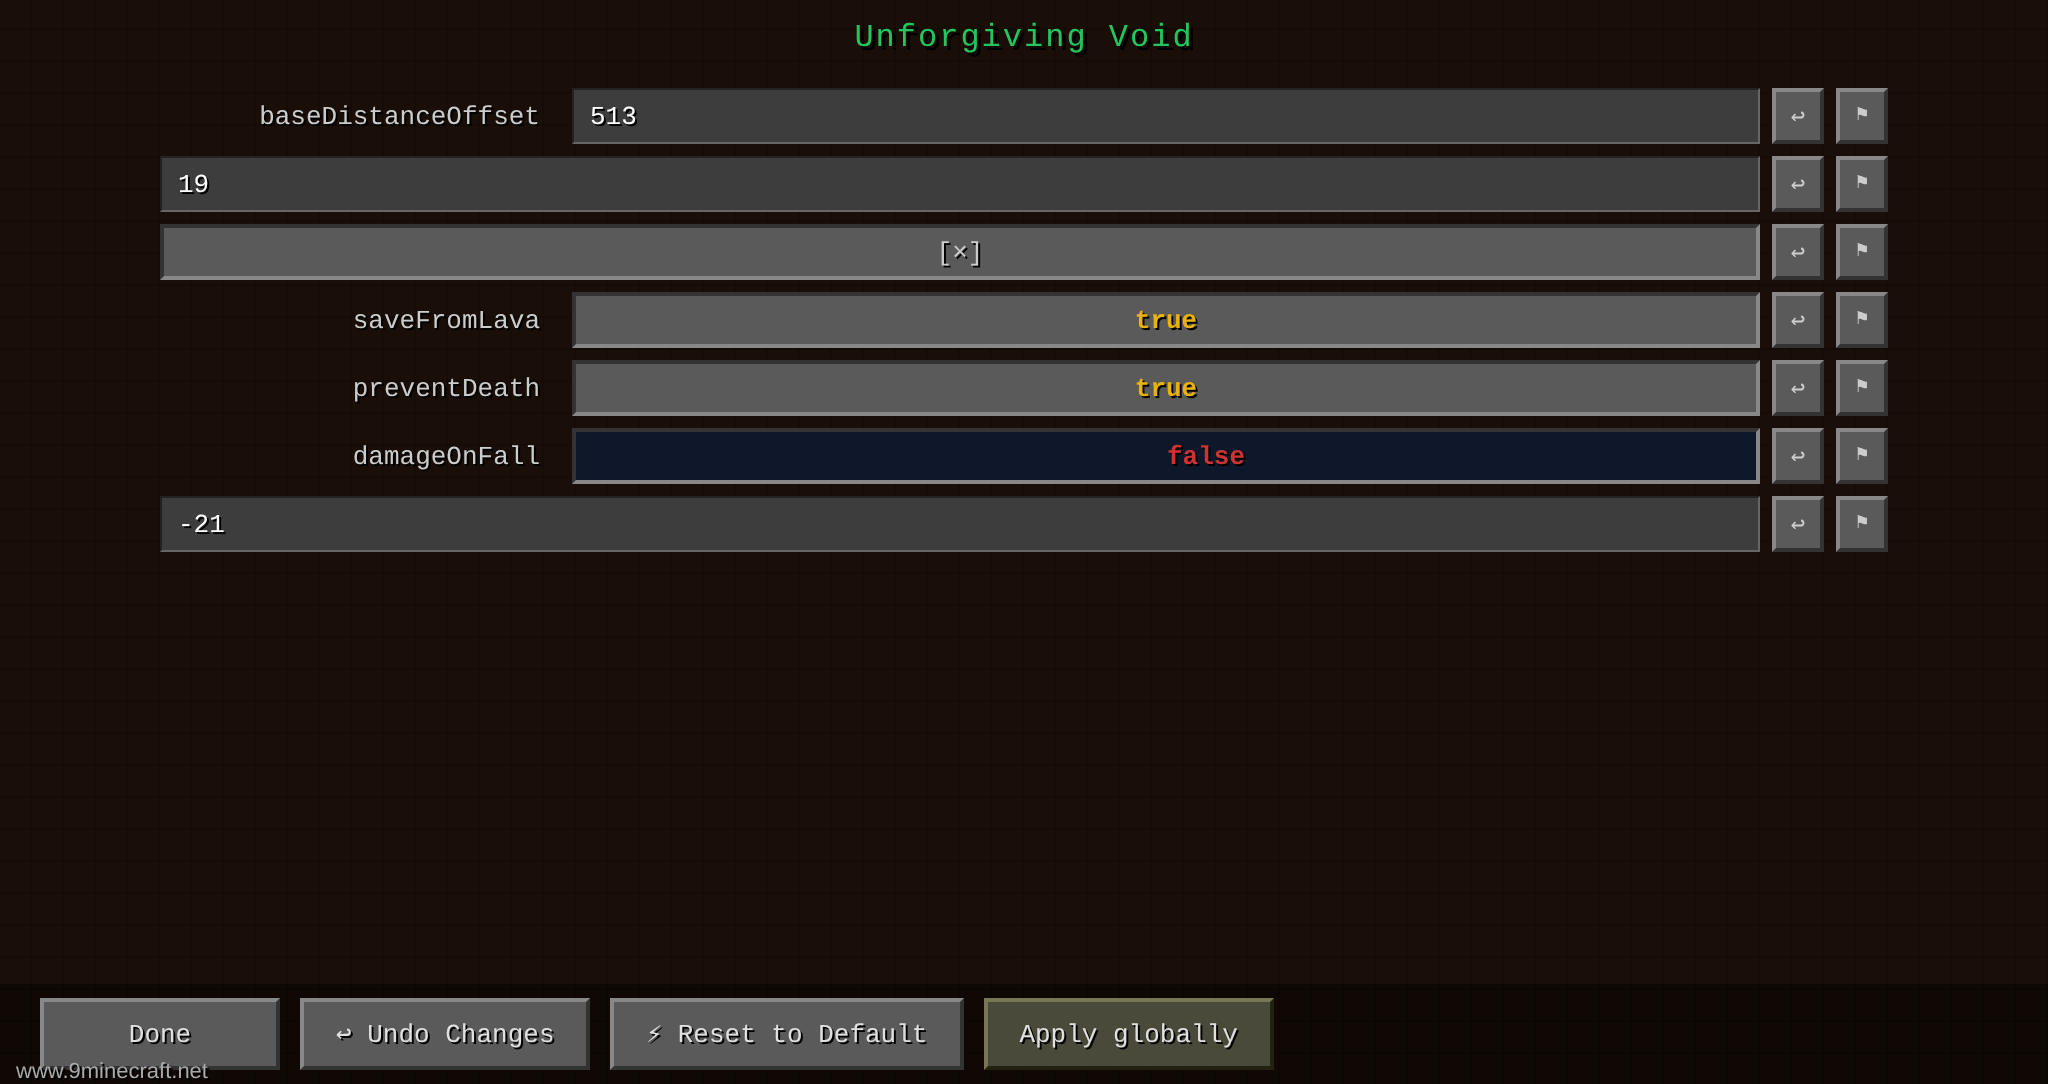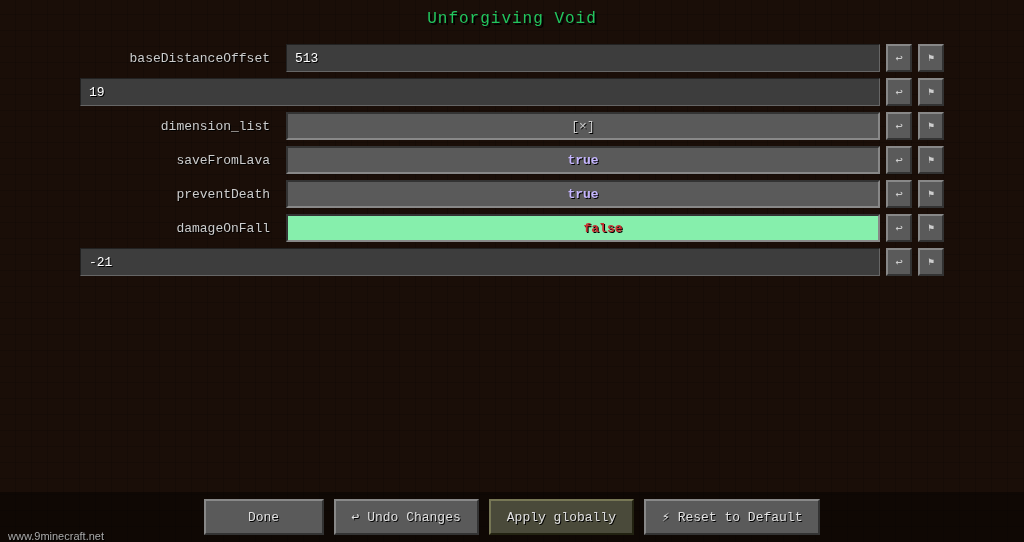--- a/index.html
+++ b/index.html
@@ -82,30 +82,30 @@
       border-top: 1px solid #222;
       border-left: 1px solid #222;
       border-bottom: 1px solid #666;
       border-right: 1px solid #666;
       color: #ffffff;
     }
 
     .config-value.toggle-true {
       background: #5a5a5a;
       justify-content: center;
-      color: #c4b5fd;
+      color: #eab308;
       font-weight: bold;
       border-top: 2px solid #333;
       border-left: 2px solid #333;
       border-bottom: 2px solid #888;
       border-right: 2px solid #888;
     }
 
     .config-value.toggle-false {
-      background: #86efac;
+      background: #0f172a;
       justify-content: center;
       color: #cc3333;
       font-weight: bold;
       border-top: 2px solid #333;
       border-left: 2px solid #333;
       border-bottom: 2px solid #888;
       border-right: 2px solid #888;
       padding-left: 48px;
     }
 
@@ -138,21 +138,21 @@
 
     .footer {
       position: absolute;
       bottom: 0;
       left: 0;
       right: 0;
       height: 50px;
       background: rgba(0,0,0,0.4);
       display: flex;
       align-items: center;
-      justify-content: center;
+      justify-content: flex-start;
       gap: 10px;
       padding: 0 20px;
     }
 
     .footer-btn {
       height: 36px;
       padding: 0 16px;
       background: #5a5a5a;
       border-top: 2px solid #888;
       border-left: 2px solid #888;
@@ -213,21 +213,20 @@
     <div class="config-row">
       <div class="config-value text-input">19</div>
       <div class="btn-small">
         <span style="font-size:12px;">↩</span>
       </div>
       <div class="btn-small">
         <span style="font-size:10px;">⚑</span>
       </div>
     </div>
     <div class="config-row">
-      <div class="config-label">dimension_list</div>
       <div class="config-value list-type">[×]</div>
       <div class="btn-small">
         <span style="font-size:12px;">↩</span>
       </div>
       <div class="btn-small">
         <span style="font-size:10px;">⚑</span>
       </div>
     </div>
     <div class="config-row">
       <div class="config-label">saveFromLava</div>
@@ -270,23 +269,23 @@
     </div>
   </div>
 
 <div class="footer">
   <button class="footer-btn done-btn">
     <span>Done</span>
   </button>
   <button class="footer-btn">
     <span>↩ Undo Changes</span>
   </button>
+  <button class="footer-btn">
+    <span>⚡ Reset to Default</span>
+  </button>
   <button class="footer-btn apply-btn">
     <span>Apply globally</span>
-  </button>
-  <button class="footer-btn">
-    <span>⚡ Reset to Default</span>
   </button>
 </div>
 
 <div class="watermark">
   <span>www.9minecraft.net</span>
 </div>
 
 </body></html>

